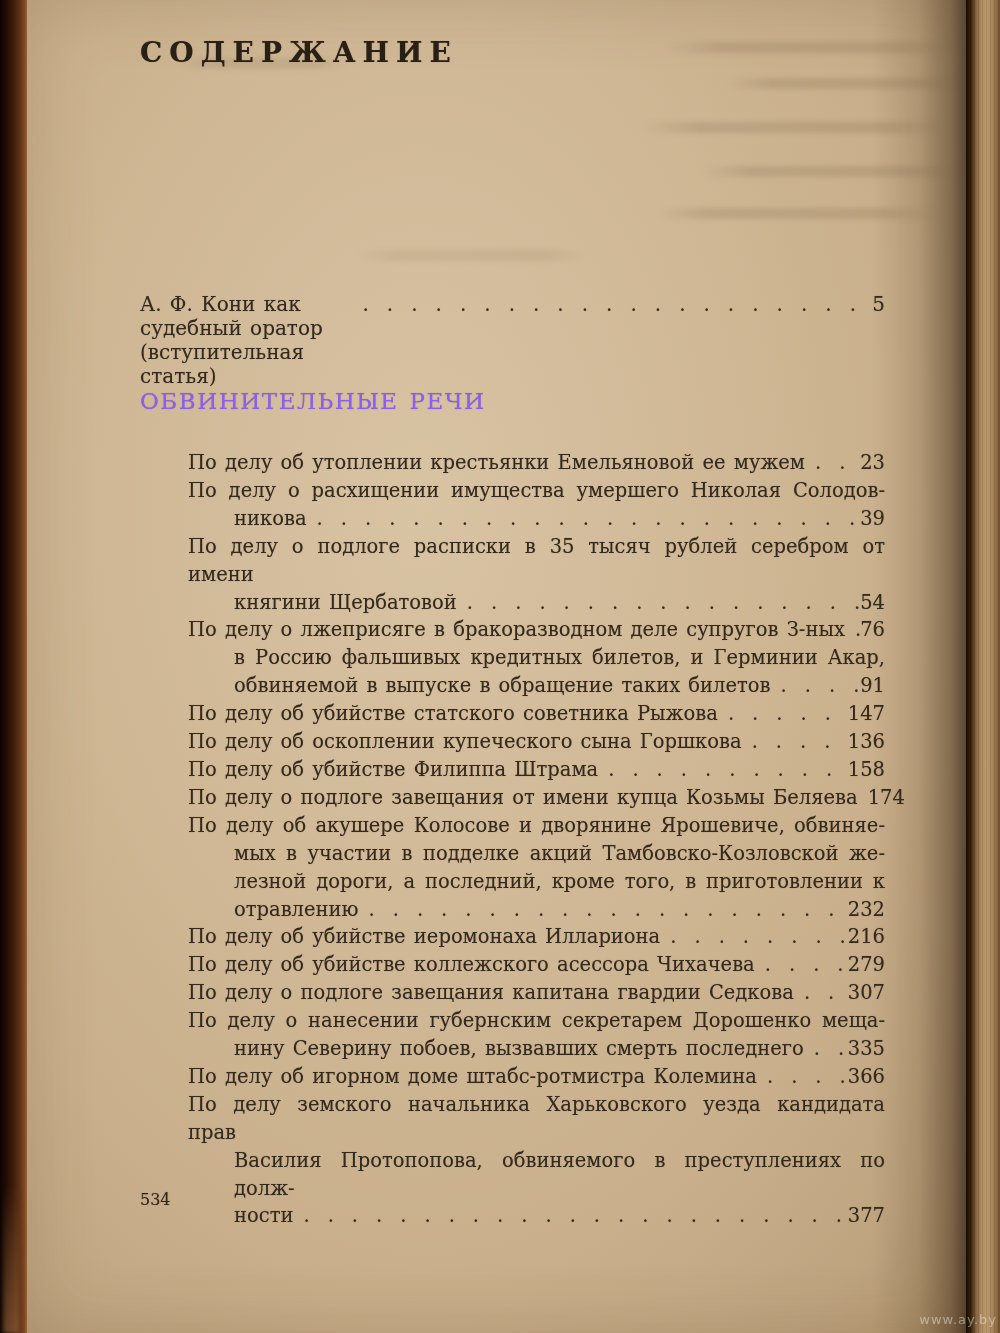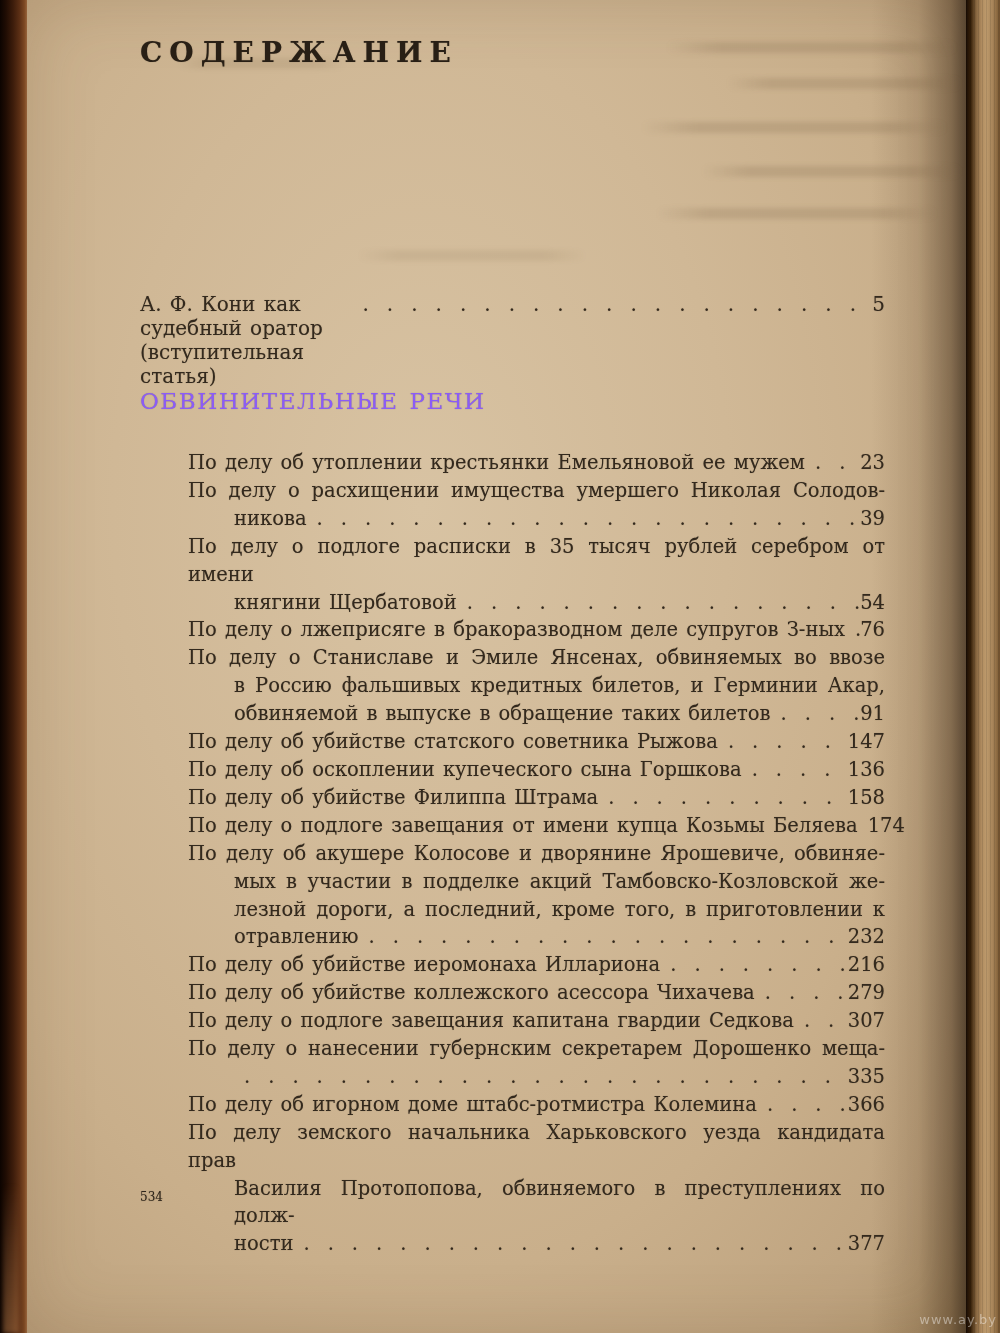--- a/index.html
+++ b/index.html
@@ -79,21 +79,21 @@
   }
   .row.e { display:flex; align-items:baseline; }
   .row.w { text-align:justify; text-align-last:justify; }
   .ind   { padding-left:46px; }
   .row.e .t { white-space:nowrap; flex:0 0 auto; }
   .dots {
     flex:1 1 auto; min-width:0; overflow:hidden; white-space:nowrap;
     text-align:right; letter-spacing:18px; padding-left:10px;
   }
   .pg { flex:0 0 auto; }
-  .footer-page { position:absolute; left:0; top:1190px; font-size:12px; color:#2f261b; }
+  .footer-page { position:absolute; left:0; top:1190px; font-size:16px; color:#2f261b; }
 
   .watermark {
     position:absolute; right:3px; bottom:6px;
     font-family:"DejaVu Sans","Liberation Sans",sans-serif;
     font-size:13px; color:rgba(255,255,255,.42); letter-spacing:1px;
   }
 </style>
 </head>
 <body>
 
@@ -137,21 +137,20 @@
     <div class="row e ind">
         <span class="t">княгини Щербатовой</span>
         <span class="dots">............................................................</span>
         <span class="pg">54</span>
       </div>
     <div class="row e">
         <span class="t">По делу о лжеприсяге в бракоразводном деле супругов З-ных</span>
         <span class="dots">............................................................</span>
         <span class="pg">76</span>
       </div>
-    <div class="row w"><span class="t">По делу о Станиславе и Эмиле Янсенах, обвиняемых во ввозе</span></div>
     <div class="row w ind"><span class="t">в Россию фальшивых кредитных билетов, и Герминии Акар,</span></div>
     <div class="row e ind">
         <span class="t">обвиняемой в выпуске в обращение таких билетов</span>
         <span class="dots">............................................................</span>
         <span class="pg">91</span>
       </div>
     <div class="row e">
         <span class="t">По делу об убийстве статского советника Рыжова</span>
         <span class="dots">............................................................</span>
         <span class="pg">147</span>
@@ -189,20 +188,21 @@
         <span class="dots">............................................................</span>
         <span class="pg">279</span>
       </div>
     <div class="row e">
         <span class="t">По делу о подлоге завещания капитана гвардии Седкова</span>
         <span class="dots">............................................................</span>
         <span class="pg">307</span>
       </div>
     <div class="row w"><span class="t">По делу о нанесении губернским секретарем Дорошенко меща-</span></div>
     <div class="row e ind">
+        <span class="t">нину Северину побоев, вызвавших смерть последнего</span>
         <span class="dots">............................................................</span>
         <span class="pg">335</span>
       </div>
     <div class="row e">
         <span class="t">По делу об игорном доме штабс-ротмистра Колемина</span>
         <span class="dots">............................................................</span>
         <span class="pg">366</span>
       </div>
     <div class="row w"><span class="t">По делу земского начальника Харьковского уезда кандидата прав</span></div>
     <div class="row w ind"><span class="t">Василия Протопопова, обвиняемого в преступлениях по долж-</span></div>

